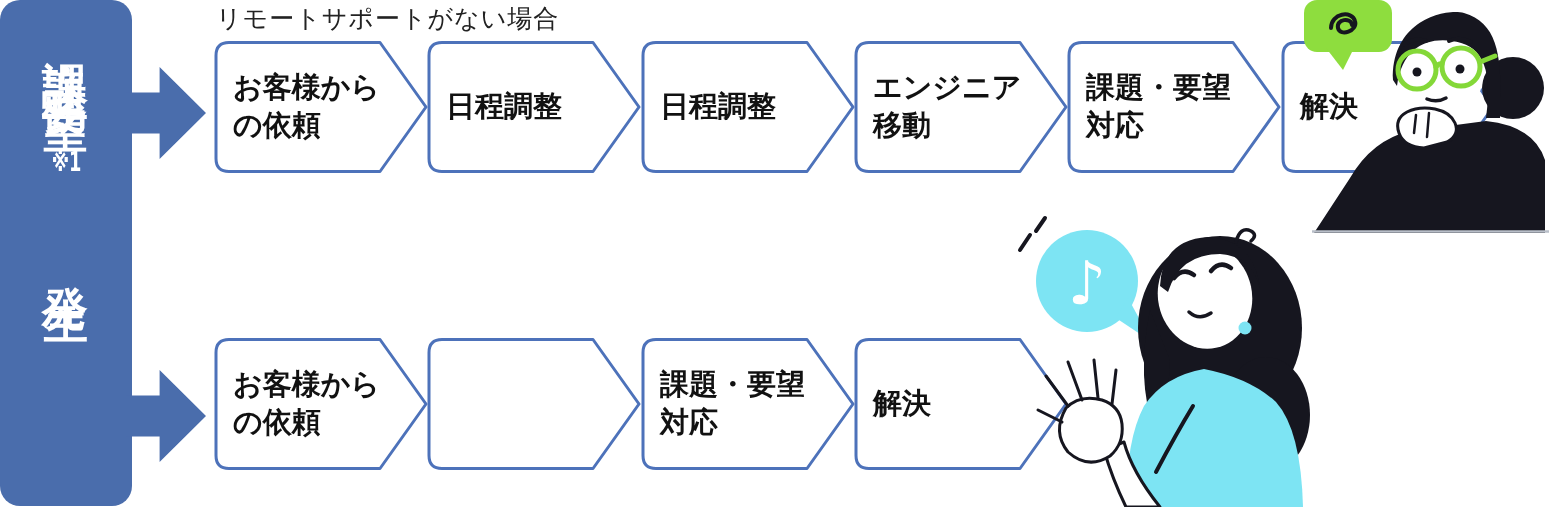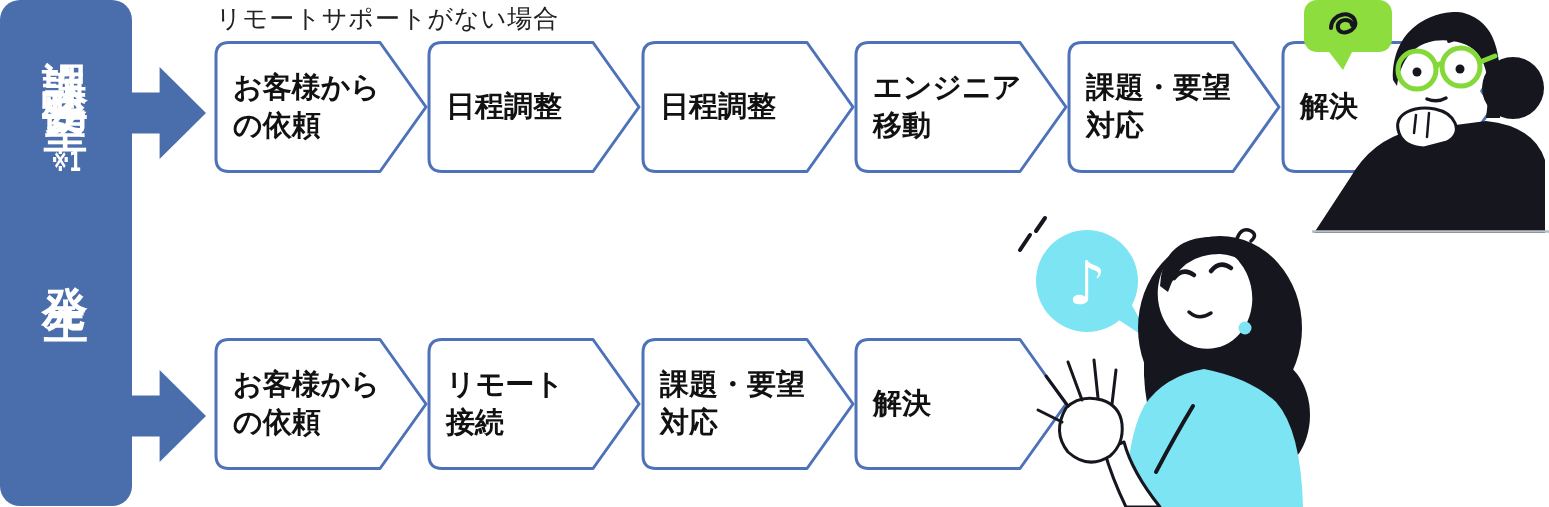--- a/index.html
+++ b/index.html
@@ -107,22 +107,20 @@
     <svg class="chev" viewBox="0 0 216 134" preserveAspectRatio="none">
         <path class="chev-path" d="M16,2.5 L167,2.5 L213,67 L167,131.5 L16,131.5 Q3,131.5 3,118.5 L3,15.5 Q3,2.5 16,2.5 Z"></path>
       </svg>
     <div class="step-text">お客様から
 の依頼</div>
   </div>
   <div class="step" style="left:426px;top:337px">
     <svg class="chev" viewBox="0 0 216 134" preserveAspectRatio="none">
         <path class="chev-path" d="M16,2.5 L167,2.5 L213,67 L167,131.5 L16,131.5 Q3,131.5 3,118.5 L3,15.5 Q3,2.5 16,2.5 Z"></path>
       </svg>
-    <div class="step-text">リモート
-接続</div>
   </div>
   <div class="step" style="left:640px;top:337px">
     <svg class="chev" viewBox="0 0 216 134" preserveAspectRatio="none">
         <path class="chev-path" d="M16,2.5 L167,2.5 L213,67 L167,131.5 L16,131.5 Q3,131.5 3,118.5 L3,15.5 Q3,2.5 16,2.5 Z"></path>
       </svg>
     <div class="step-text">課題・要望
 対応</div>
   </div>
   <div class="step" style="left:853px;top:337px">
     <svg class="chev" viewBox="0 0 216 134" preserveAspectRatio="none">

